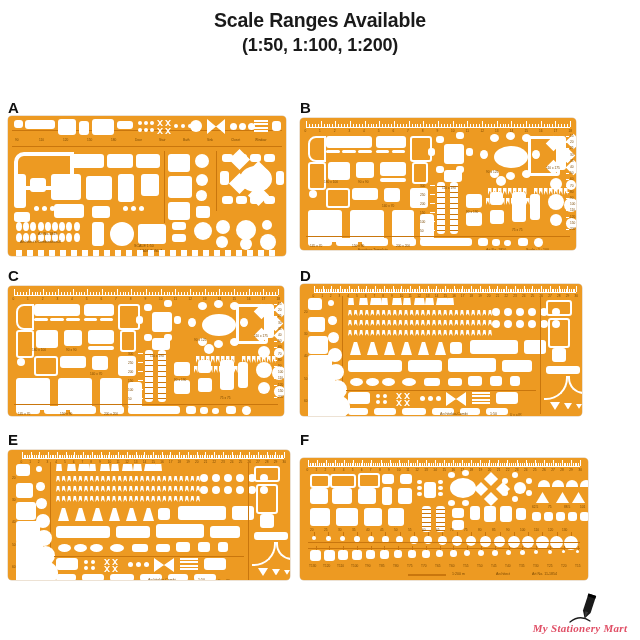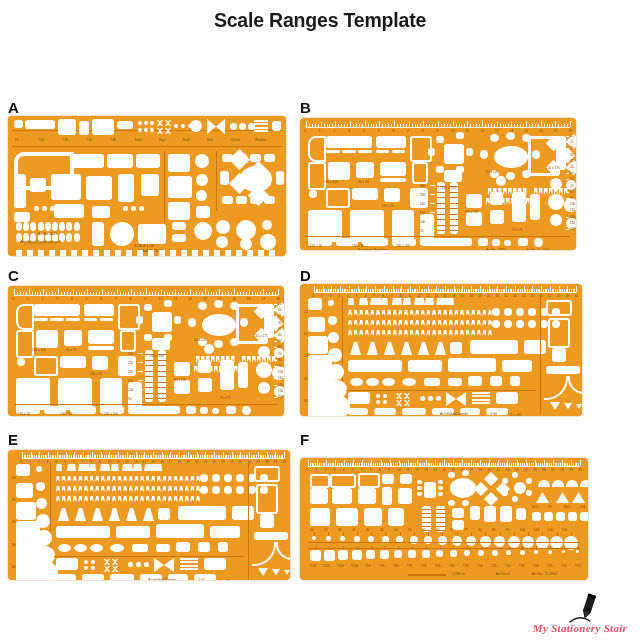--- a/index.html
+++ b/index.html
@@ -82,21 +82,22 @@
     font-weight:bold;
     font-size:11px;
     color:#e04f66;
     letter-spacing:.3px;
   }
 </style>
 </head>
 <body>
 
 <div class="title-block">
-  <span class="title-line l2">Scale Ranges Template</span>
+  <span class="title-line l2">Scale Ranges Available</span>
+  <span class="title-line l3">(1:50, 1:100, 1:200)</span>
 </div>
 
 <div class="panel-wrap" style="left:8px;top:100px;width:282px;height:165px;">
   <div class="panel-letter">A</div>
   <div class="stencil" id="stA" style="top:16px;width:278px;height:140px;">
       <div class="dline" style="left: 4px; top: 14px; width: 270px; height: 1px;"></div>
       <div class="dline" style="left: 4px; top: 30px; width: 270px; height: 1px;"></div>
       <div class="h hr" style="left: 6px; top: 4px; width: 9px; height: 8px;"></div>
       <div class="h hr" style="left: 17px; top: 4px; width: 30px; height: 9px;"></div>
       <div class="h hr" style="left: 50px; top: 3px; width: 18px; height: 16px;"></div>
@@ -1946,14 +1947,14 @@
 
 <div class="watermark">
   <svg viewBox="0 0 108 34" width="108" height="34" style="position:absolute;left:0;top:0;">
     <g transform="rotate(18 62 16)">
       <path d="M58 2 L66 2 L66 20 L62 27 L58 20 Z" fill="#1a1a1a"></path>
       <path d="M58 2 L66 2 L66 5 L58 5 Z" fill="#000"></path>
       <path d="M60.5 20 L63.5 20 L62 26 Z" fill="#ffffff" opacity="0.15"></path>
     </g>
     <path d="M44 30 Q54 22 64 29" stroke="#1a1a1a" stroke-width="1.3" fill="none" stroke-linecap="round"></path>
   </svg>
-  <div class="wm-text">My Stationery Stair</div>
+  <div class="wm-text">My Stationery Mart</div>
 </div>
 
 </body></html>

